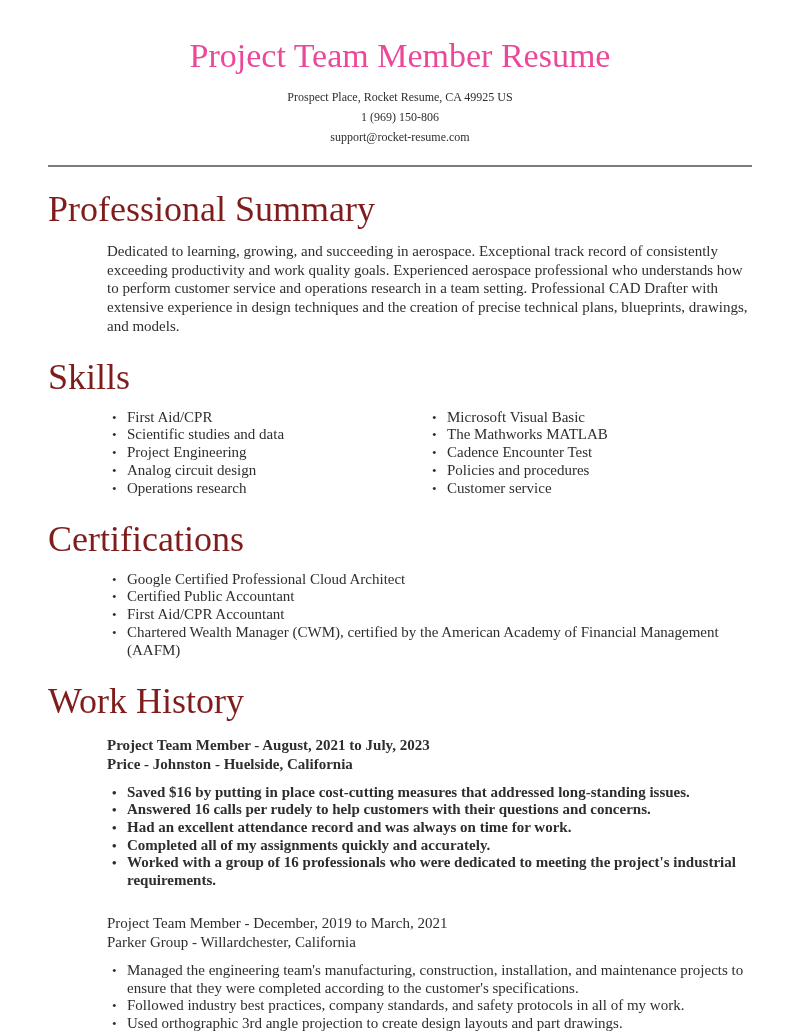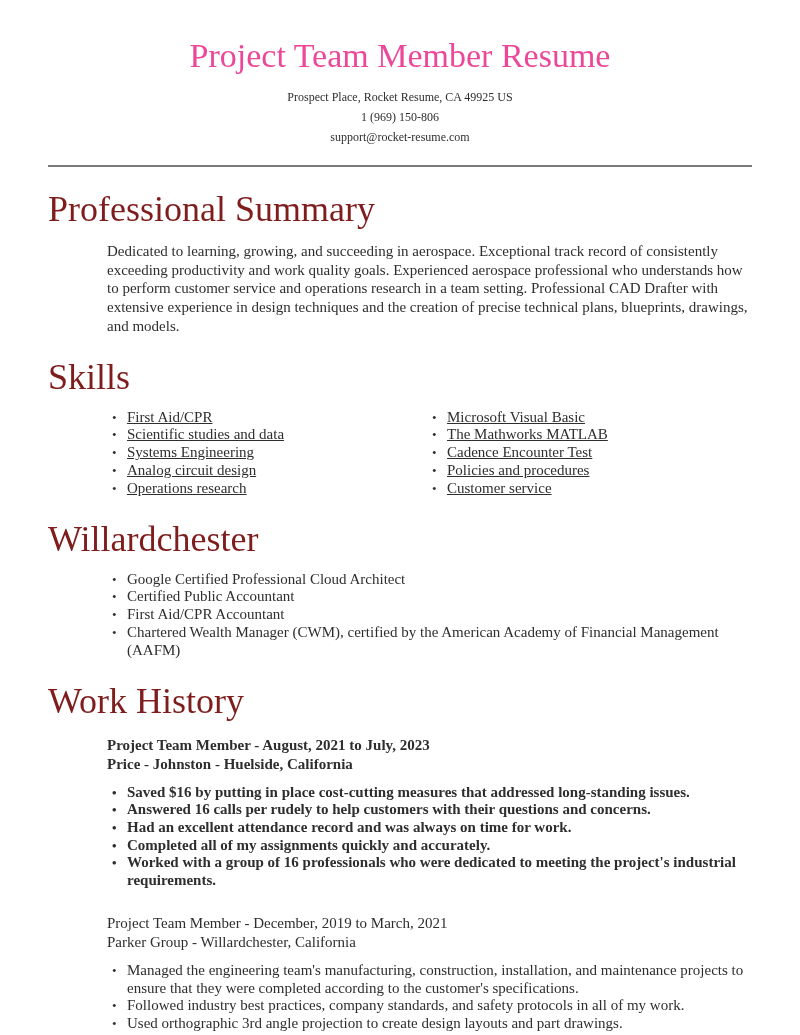--- a/index.html
+++ b/index.html
@@ -37,21 +37,21 @@
   }
 
   ul.dotted { list-style: none; margin: 10px 0 0 59px; padding: 0; font-size: 15px; line-height: 17.7px; }
   ul.dotted li { position: relative; padding-left: 20px; }
   ul.dotted li::before {
     content: "\2022";
     position: absolute; left: 5px; top: 0;
     font-size: 13px;
   }
 
-  .skills-cols { display: flex; text-decoration: underline; }
+  .skills-cols { display: flex; }
   .skills-cols ul.col-left { width: 320px; flex: 0 0 320px; }
   .skills-cols ul.col-right { margin-left: 0; flex: 1 1 auto; }
 
   .work-bullets { width: 645px; }
 
   .job { margin-top: 24px; }
   .job.first { margin-top: 13px; font-weight: bold; }
   .job-header { margin-left: 59px; font-size: 15px; line-height: 19px; }
   .job-bullets { margin-top: 9px; }
 </style>
@@ -71,34 +71,34 @@
   <hr class="divider">
 
   <h2 class="section-heading">Professional Summary</h2>
   <p class="summary-text">Dedicated to learning, growing, and succeeding in aerospace. Exceptional track record of consistently exceeding productivity and work quality goals. Experienced aerospace professional who understands how to perform customer service and operations research in a team setting. Professional CAD Drafter with extensive experience in design techniques and the creation of precise technical plans, blueprints, drawings, and models.</p>
 
   <h2 class="section-heading">Skills</h2>
   <div class="skills-cols">
     <ul class="dotted col-left">
         <li>First Aid/CPR</li>
         <li>Scientific studies and data</li>
-        <li>Systems Engineering</li>
+        <li>Project Engineering</li>
         <li>Analog circuit design</li>
         <li>Operations research</li>
       </ul>
     <ul class="dotted col-right">
         <li>Microsoft Visual Basic</li>
         <li>The Mathworks MATLAB</li>
         <li>Cadence Encounter Test</li>
         <li>Policies and procedures</li>
         <li>Customer service</li>
       </ul>
   </div>
 
-  <h2 class="section-heading">Willardchester</h2>
+  <h2 class="section-heading">Certifications</h2>
   <ul class="dotted">
       <li>Google Certified Professional Cloud Architect</li>
       <li>Certified Public Accountant</li>
       <li>First Aid/CPR Accountant</li>
       <li>Chartered Wealth Manager (CWM), certified by the American Academy of Financial Management (AAFM)</li>
     </ul>
 
   <h2 class="section-heading">Work History</h2>
 
   <div class="job first">

